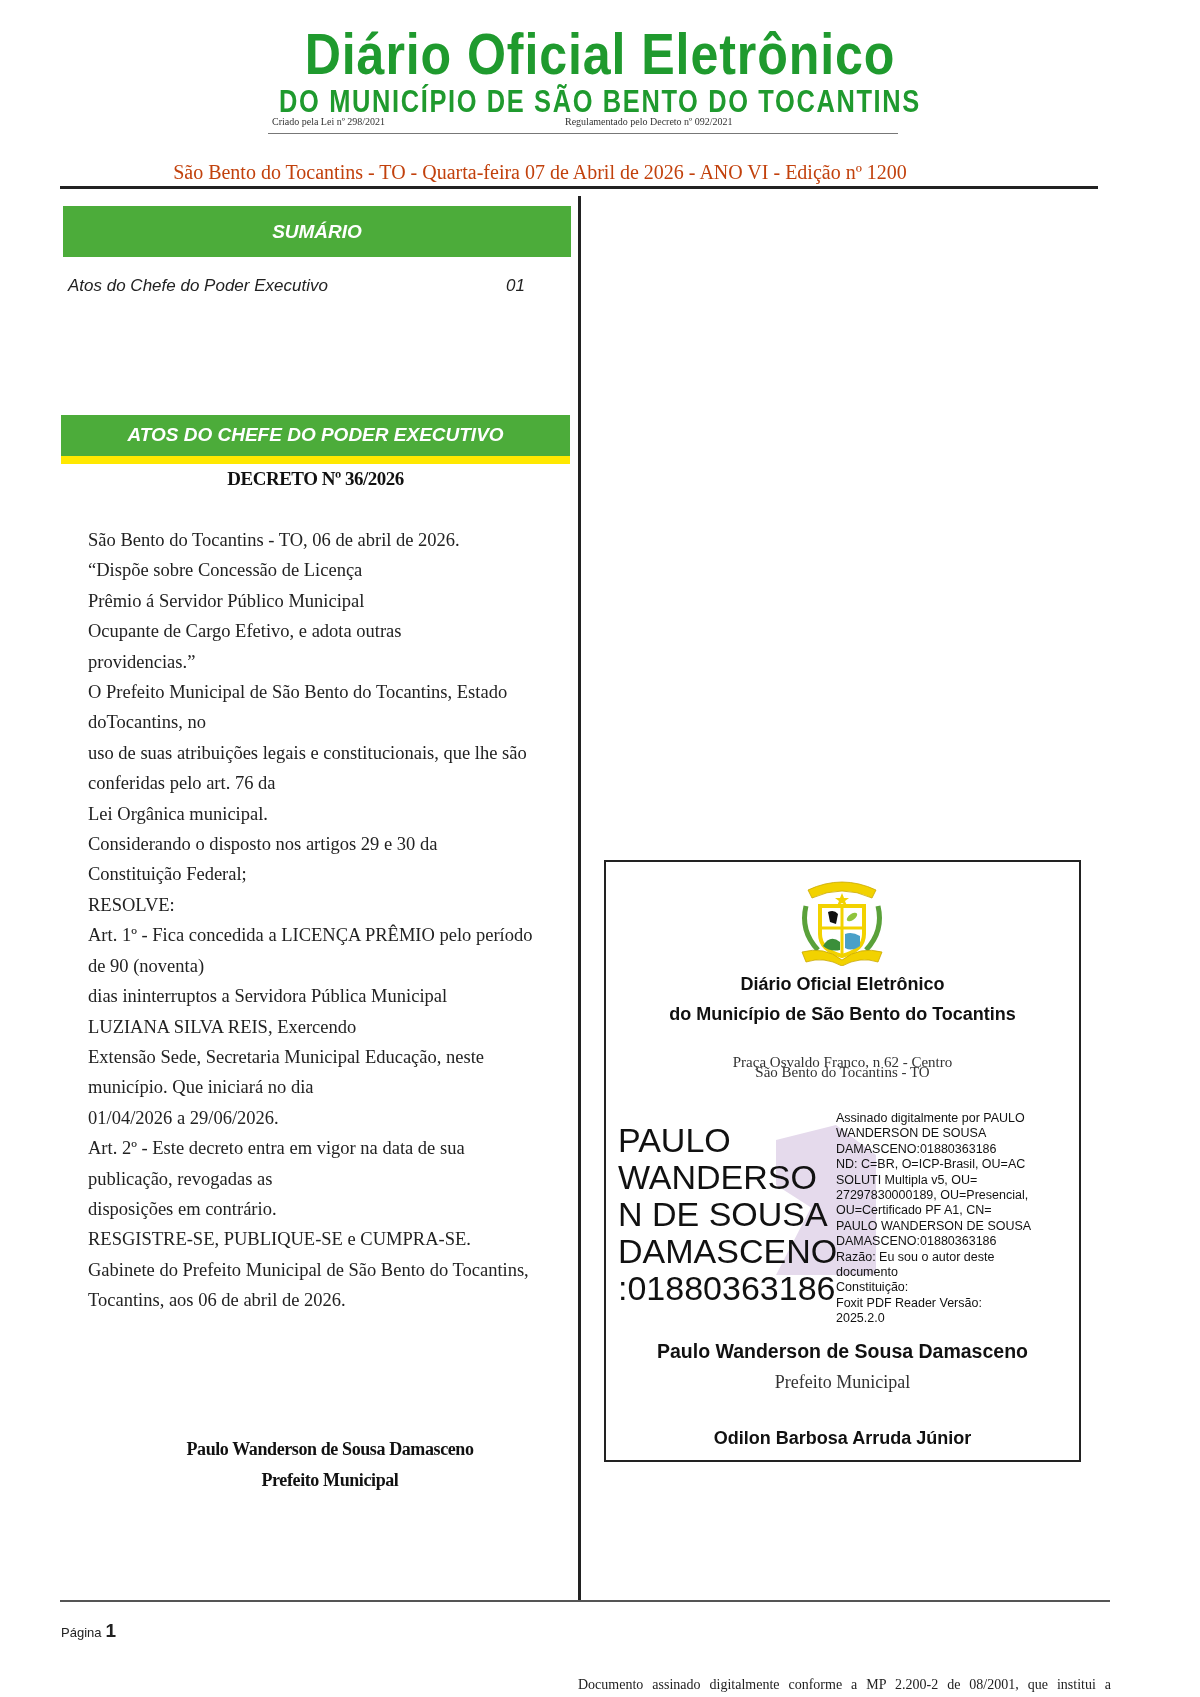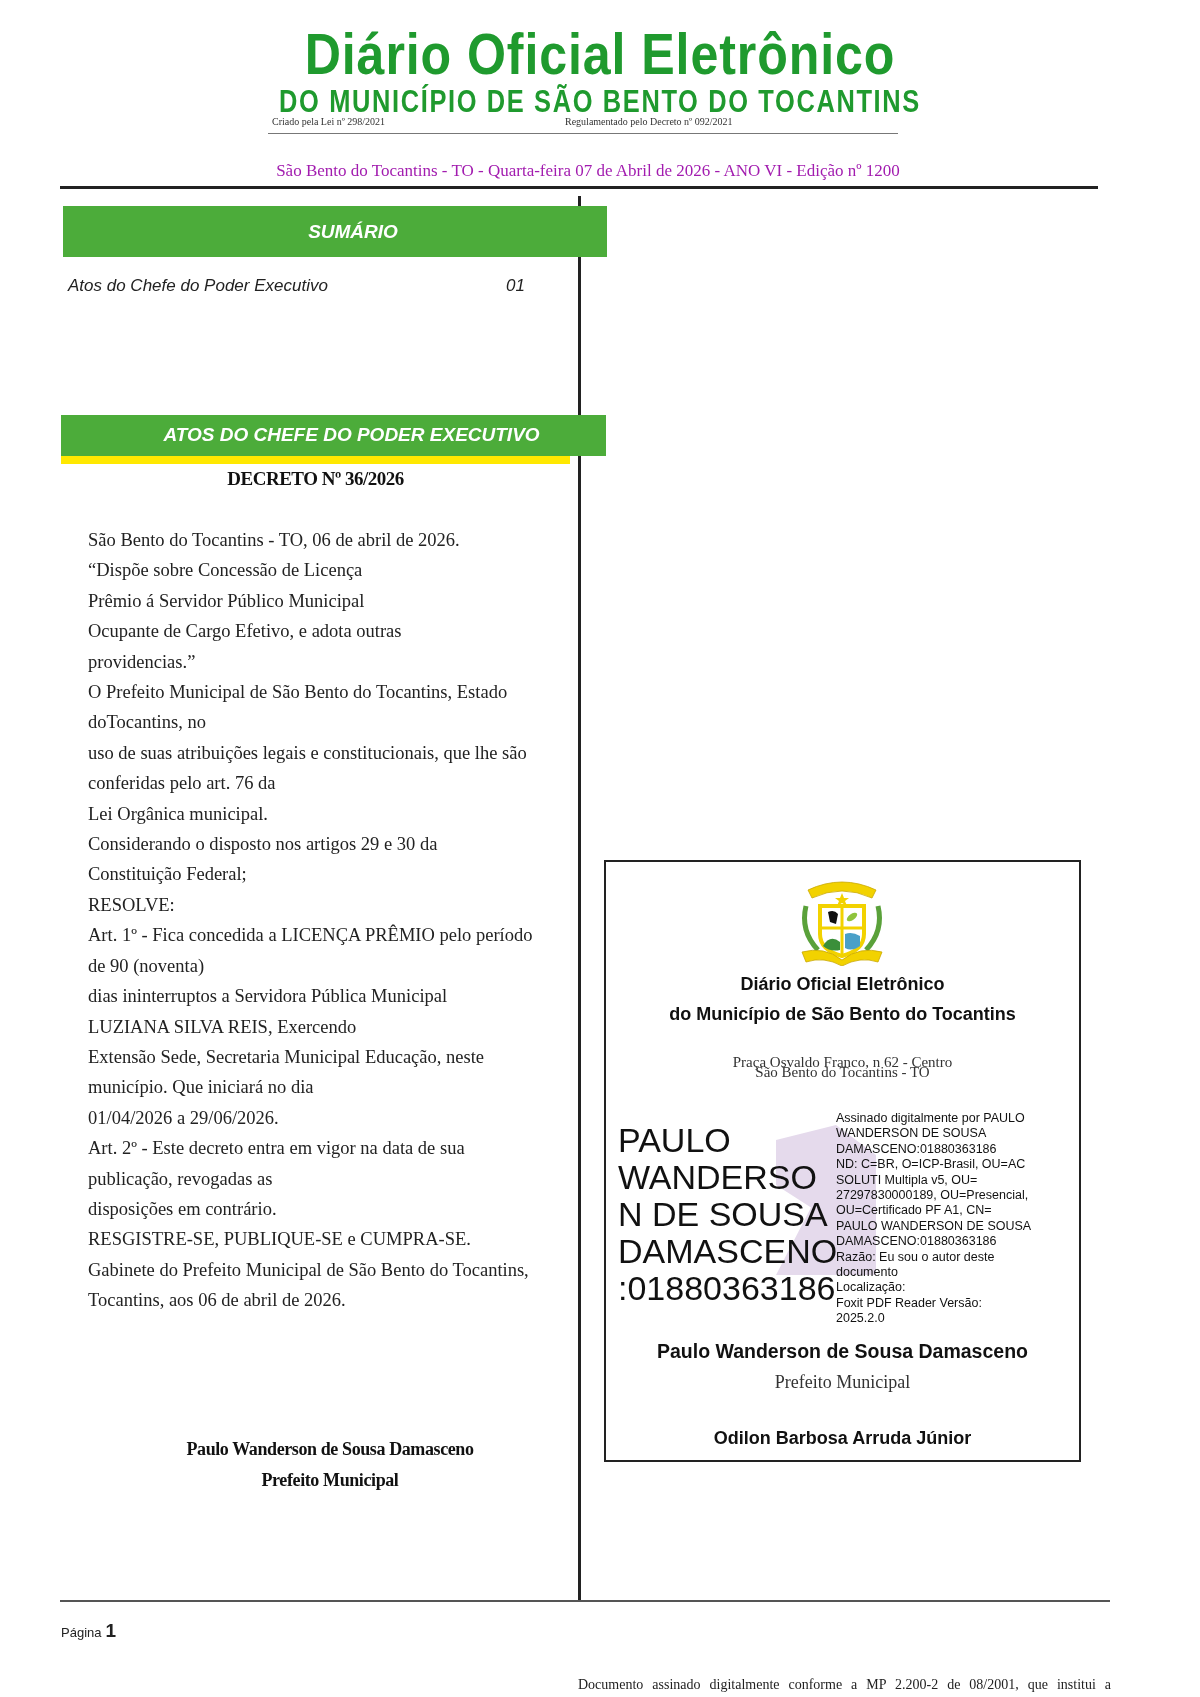--- a/index.html
+++ b/index.html
@@ -4,27 +4,27 @@
 <style>
   html, body { margin: 0; padding: 0; background: #ffffff; }
   body { width: 1200px; height: 1697px; position: relative; overflow: hidden; color: #111; font-family: "Liberation Serif", serif; }
 
   
   .mast-title { position: absolute; left: 0; width: 1200px; top: 22px; text-align: center; font-family: "Liberation Sans", sans-serif; font-weight: bold; color: #1f9a2e; font-size: 57px; letter-spacing: 1px; transform: scaleX(0.88); transform-origin: 50% 0; line-height: 64px; }
   .mast-sub { position: absolute; left: 0; width: 1200px; top: 84px; text-align: center; font-family: "Liberation Sans", sans-serif; font-weight: bold; color: #1f9a2e; font-size: 31px; letter-spacing: 2px; transform: scaleX(0.82); transform-origin: 50% 0; line-height: 36px; }
   .mast-law { position: absolute; top: 116px; font-size: 10px; color: #333; font-family: "Liberation Serif", serif; }
   .mast-rule { position: absolute; top: 133px; left: 268px; width: 630px; height: 1px; background: #777; }
 
-  .edition-line { position: absolute; top: 161px; left: 0; width: 1080px; text-align: center; font-size: 17px; color: #a21caf; padding-left: 48px; }
+  .edition-line { position: absolute; top: 161px; left: 0; width: 1080px; text-align: center; font-size: 20px; color: #c2410c; }
   .top-rule { position: absolute; top: 186px; left: 60px; width: 1038px; height: 3px; background: #222; }
   .col-divider { position: absolute; left: 578px; top: 196px; width: 3px; height: 1405px; background: #222; }
   .bottom-rule { position: absolute; top: 1600px; left: 60px; width: 1050px; height: 2px; background: #555; }
 
   
-  .green-bar { position: absolute; background: #4cac3a; color: #fff; font-family: "Liberation Sans", sans-serif; font-style: italic; font-weight: bold; text-align: center; padding-left: 36px; }
+  .green-bar { position: absolute; background: #4cac3a; color: #fff; font-family: "Liberation Sans", sans-serif; font-style: italic; font-weight: bold; text-align: center; }
   .sumario-bar { left: 63px; top: 206px; width: 508px; height: 51px; line-height: 51px; font-size: 19px; }
   .atos-bar { left: 61px; top: 415px; width: 509px; height: 41px; line-height: 40px; font-size: 19px; }
   .yellow-strip { position: absolute; left: 61px; top: 456px; width: 509px; height: 8px; background: #ffe800; }
 
   .sumario-row { position: absolute; left: 68px; top: 276px; width: 470px; font-family: "Liberation Sans", sans-serif; font-style: italic; font-size: 17px; color: #222; }
   .sumario-row .page { position: absolute; left: 438px; top: 0; }
 
   .decreto-title { position: absolute; left: 61px; width: 509px; top: 468px; text-align: center; font-weight: bold; font-size: 19px; letter-spacing: -0.5px; }
 
   .body-text { position: absolute; left: 88px; top: 525px; width: 500px; font-size: 18.5px; line-height: 30.4px; color: #222; }
@@ -145,21 +145,21 @@
     <div>WANDERSON DE SOUSA</div>
     <div>DAMASCENO:01880363186</div>
     <div>ND: C=BR, O=ICP-Brasil, OU=AC</div>
     <div>SOLUTI Multipla v5, OU=</div>
     <div>27297830000189, OU=Presencial,</div>
     <div>OU=Certificado PF A1, CN=</div>
     <div>PAULO WANDERSON DE SOUSA</div>
     <div>DAMASCENO:01880363186</div>
     <div>Razão: Eu sou o autor deste</div>
     <div>documento</div>
-    <div>Localização:</div>
+    <div>Constituição:</div>
     <div>Foxit PDF Reader Versão:</div>
     <div>2025.2.0</div>
   </div>
 
   <div class="box-name">Paulo Wanderson de Sousa Damasceno</div>
   <div class="box-role">Prefeito Municipal</div>
   <div class="box-secretary">Odilon Barbosa Arruda Júnior</div>
 </div>
 
 <div class="bottom-rule"></div>

